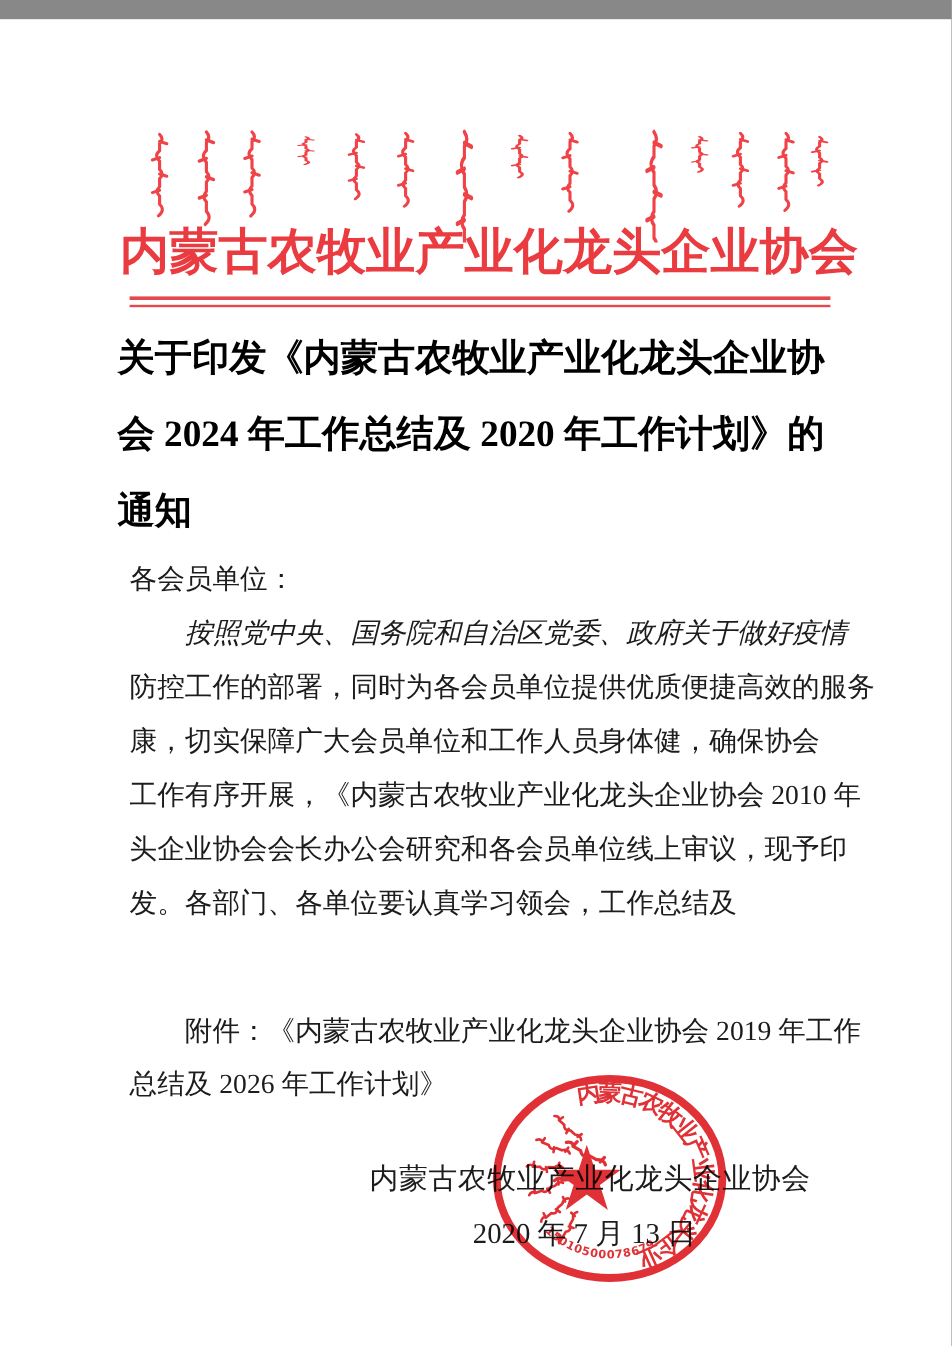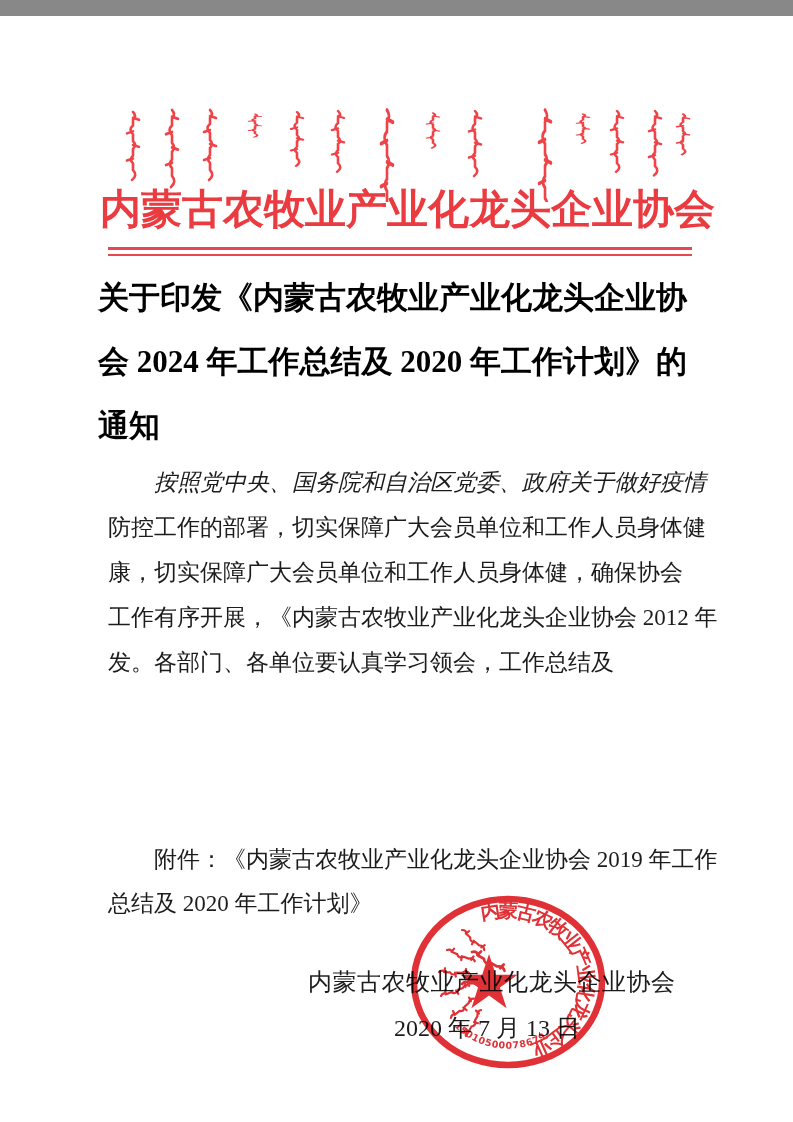--- a/index.html
+++ b/index.html
@@ -85,30 +85,32 @@
 
   <div class="red-rule"></div>
 
   <div class="doc-title">
     <div>关于印发《内蒙古农牧业产业化龙头企业协</div>
     <div>会 2024 年工作总结及 2020 年工作计划》的</div>
     <div>通知</div>
   </div>
 
   <div class="body-text">
+    <div class="body-line">各会员单位：</div>
     <div class="body-line indent">按照党中央、国务院和自治区党委、政府关于做好疫情</div>
-    <div class="body-line">防控工作的部署，切实保障广大会员单位和工作人员身体健</div>
+    <div class="body-line">防控工作的部署，同时为各会员单位提供优质便捷高效的服务</div>
     <div class="body-line">康，切实保障广大会员单位和工作人员身体健，确保协会</div>
-    <div class="body-line">工作有序开展，《内蒙古农牧业产业化龙头企业协会 2012 年</div>
+    <div class="body-line">工作有序开展，《内蒙古农牧业产业化龙头企业协会 2010 年</div>
+    <div class="body-line">头企业协会会长办公会研究和各会员单位线上审议，现予印</div>
     <div class="body-line">发。各部门、各单位要认真学习领会，工作总结及</div>
   </div>
 
   <div class="attachment">
     <div class="indent">附件：《内蒙古农牧业产业化龙头企业协会 2019 年工作</div>
-    <div>总结及 2020 年工作计划》</div>
+    <div>总结及 2026 年工作计划》</div>
   </div>
 
   <div class="signature">内蒙古农牧业产业化龙头企业协会</div>
   <div class="sign-date">2020 年 7 月 13 日</div>
 
   <svg class="seal" viewBox="0 0 204 184">
     <defs>
       <path id="sealRingPath" d="M 76 28 A 75 66 0 1 1 121 154" fill="none"></path>
       <path id="sealNumPath" d="M 43 128 A 70 62 0 0 0 161 128" fill="none"></path>
       <g id="sealMg" stroke="#de2126" stroke-width="2.2" fill="none" stroke-linecap="round">

